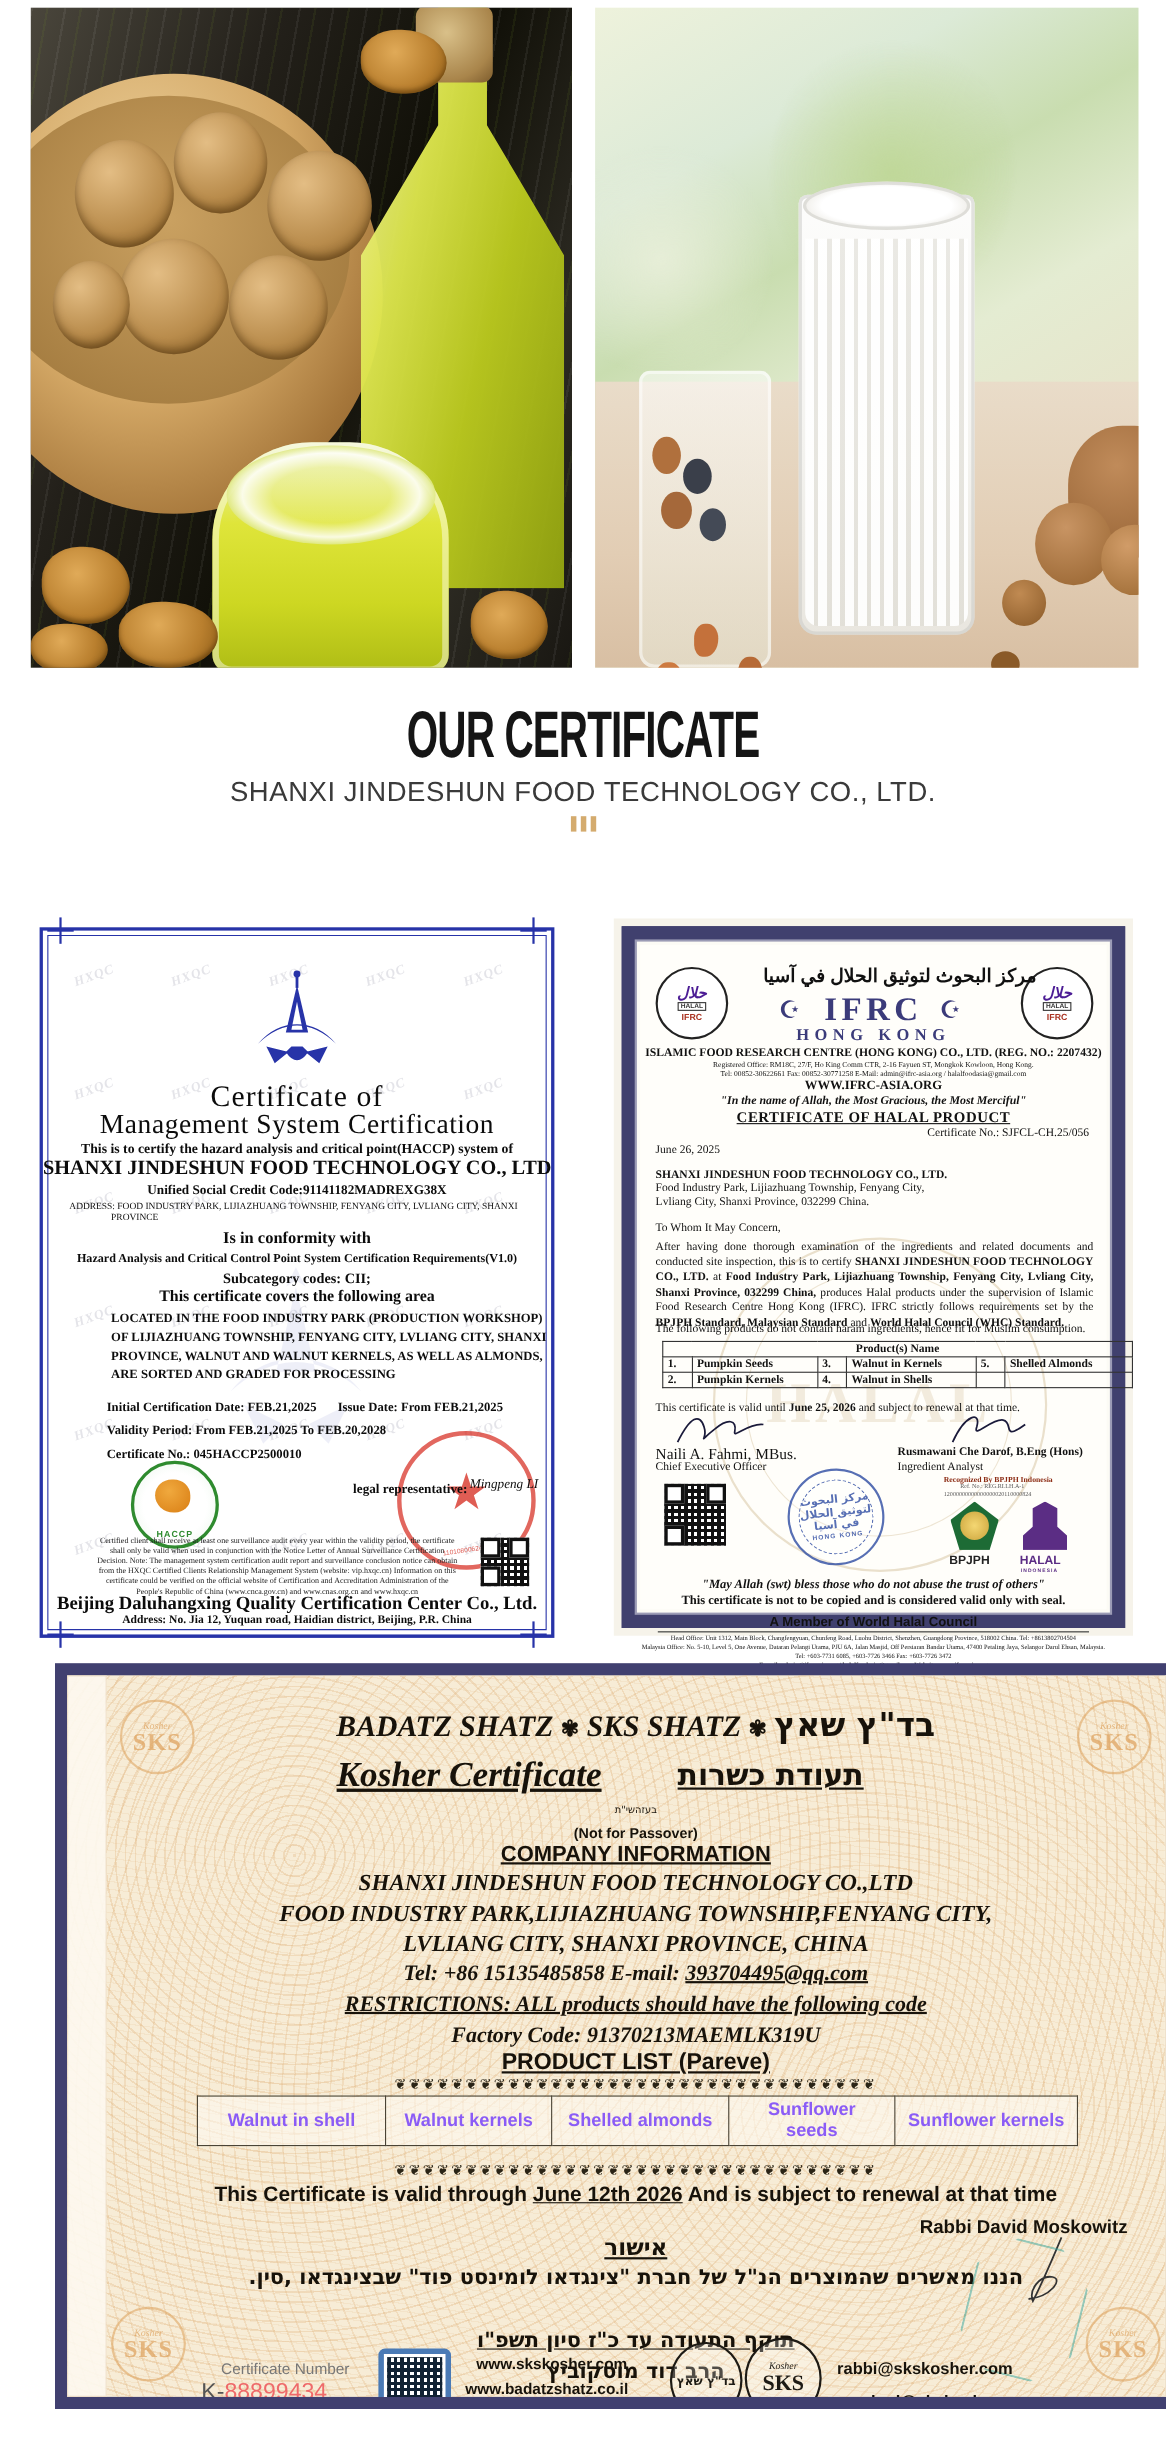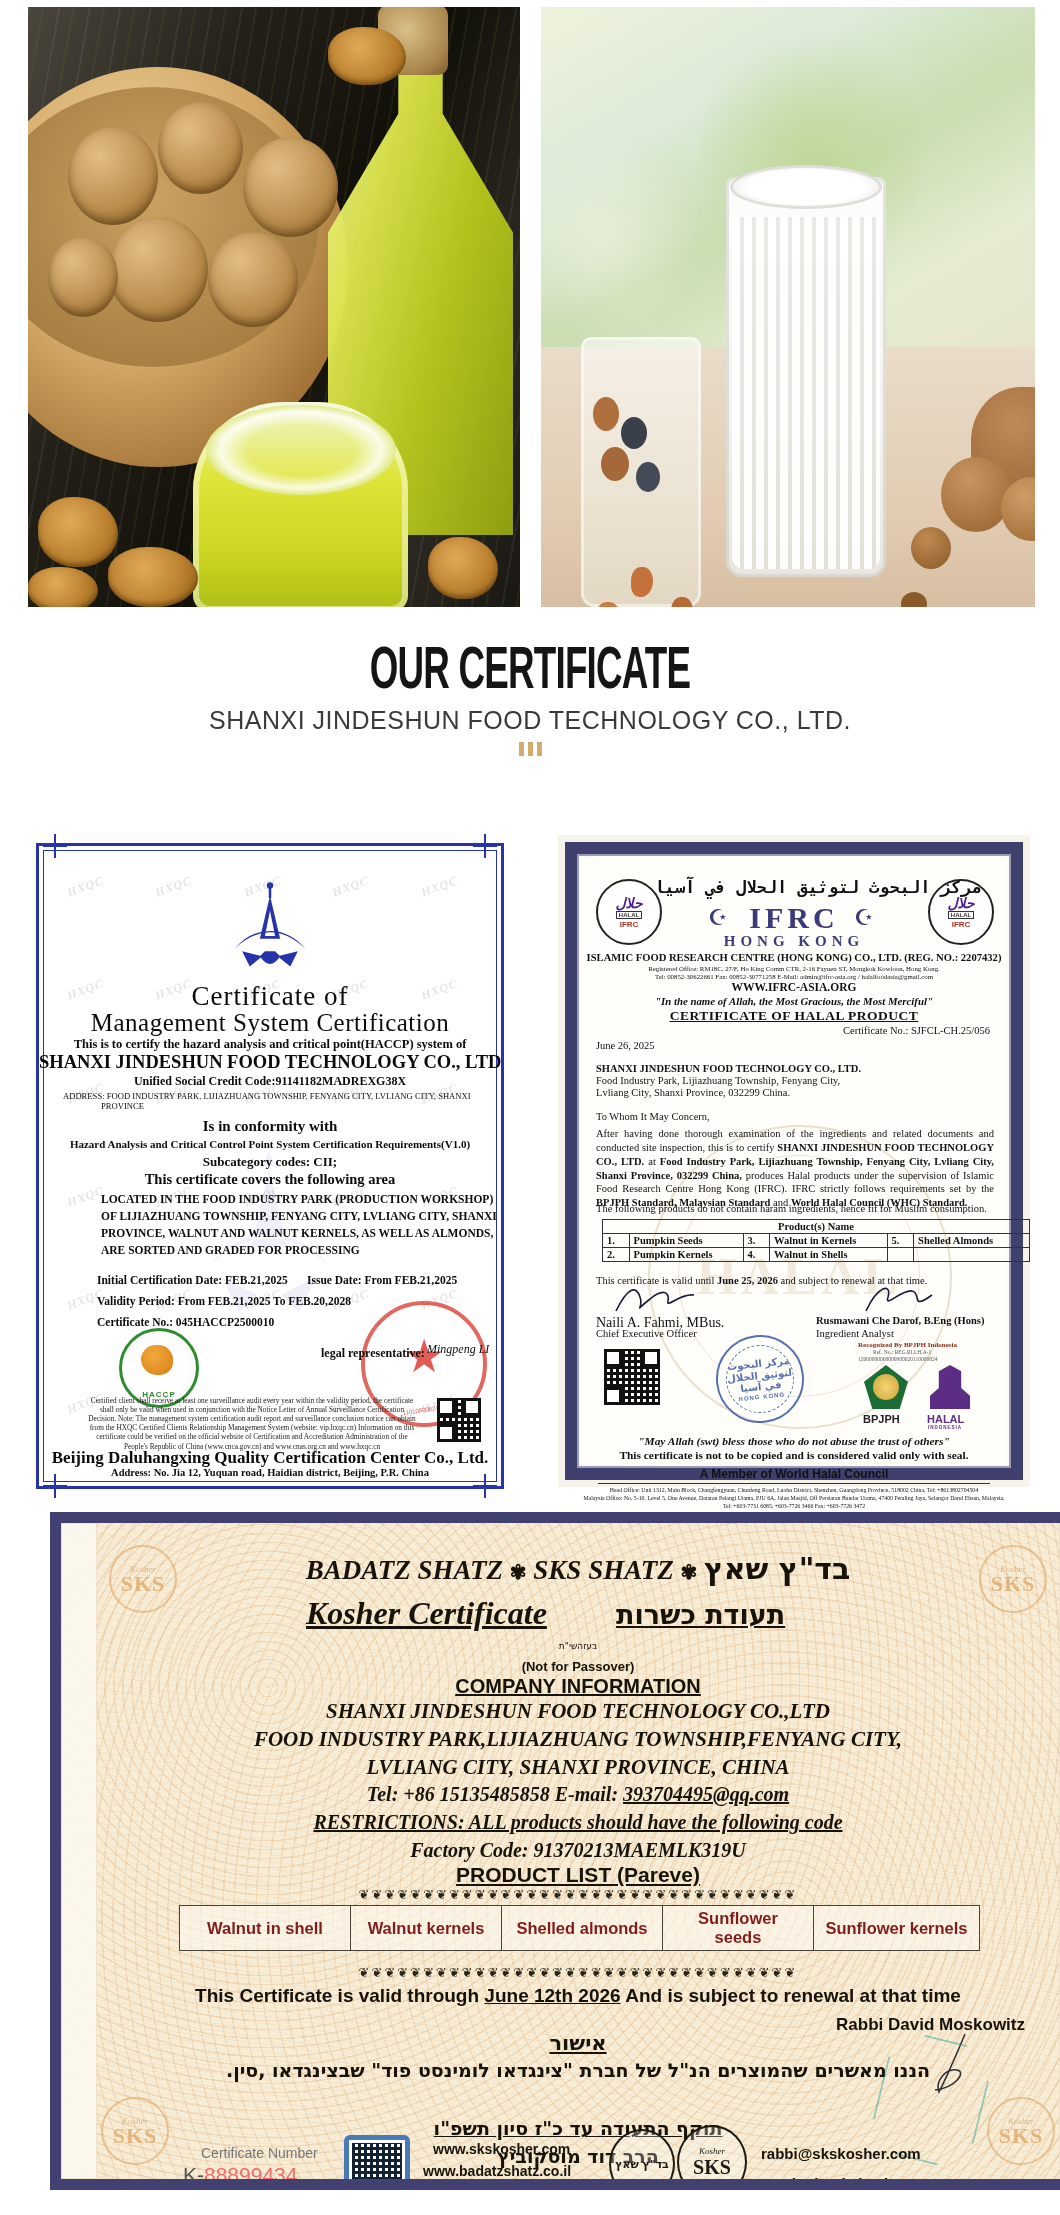--- a/index.html
+++ b/index.html
@@ -110,34 +110,34 @@
      repeating-linear-gradient(8deg,rgba(223,176,120,.14) 0 1px,transparent 1px 7px);}
   .kedge{position:absolute;top:0;bottom:0;width:36px;background:#fdf9f0;opacity:.9;
     box-shadow:inset 0 0 0 1px rgba(210,170,120,.3);}
   .kedge.l{left:0}.kedge.r{right:0}
   .sksmed{position:absolute;width:64px;height:64px;border-radius:50%;border:2px solid rgba(221,160,90,.55);color:rgba(221,160,90,.7);
     display:flex;flex-direction:column;align-items:center;justify-content:center;font-family:"Liberation Serif",serif;}
   .sksmed .k{font-size:9px;font-style:italic;}
   .sksmed .s{font-size:22px;font-weight:bold;letter-spacing:1px;line-height:.9;}
   .kosher .t{color:#17120a;}
   .ornrow{position:absolute;left:110px;right:110px;text-align:center;color:#2a2416;font-size:13px;letter-spacing:2px;overflow:hidden;height:16px;line-height:16px;}
-  .ktable{position:absolute;left:118px;top:382px;border-collapse:collapse;font:bold 16.5px "Liberation Sans",sans-serif;color:#7f1d1d;}
+  .ktable{position:absolute;left:118px;top:382px;border-collapse:collapse;font:bold 16.5px "Liberation Sans",sans-serif;color:#8b5cf6;}
   .ktable td{border:1.5px solid #4a4436;padding:3px 10px;text-align:center;background:rgba(255,252,244,.55);}
   .kstamp{position:absolute;border-radius:50%;border:2px solid #1d1a14;color:#1d1a14;display:flex;flex-direction:column;align-items:center;justify-content:center;background:rgba(255,255,255,.25);}
   .tealstamp{position:absolute;left:818px;top:515px;width:100px;height:120px;border:2px solid rgba(42,161,152,.6);
     transform:rotate(14deg);color:rgba(42,161,152,.7);font:8px "DejaVu Sans",sans-serif;
     clip-path:polygon(30% 0,70% 0,100% 25%,100% 75%,70% 100%,30% 100%,0 75%,0 25%);
     display:flex;align-items:center;justify-content:center;text-align:center;opacity:.8;}
   .kqr{position:absolute;left:283px;top:612px;width:66px;height:72px;background:#4a7ab5;border-radius:6px;padding:0;}
   .kqr .w{position:absolute;inset:5px 5px 12px 5px;background:#fff;}
   .kqr .px{position:absolute;inset:8px 8px 15px 8px;background:
      repeating-linear-gradient(0deg,#123 0 3px,transparent 3px 6px),
      repeating-linear-gradient(90deg,#123 0 3px,#fff 3px 6px);}
   .hebrew{font-family:"DejaVu Sans",sans-serif;direction:rtl;}
-  .arabic{font-family:Liberation Mono, monospace;direction:rtl;padding-left:48px;}
+  .arabic{font-family:Liberation Sans, sans-serif;direction:rtl;padding-left:48px;}
 </style>
 </head>
 <body>
 
 <div class="page">
 
   <div class="photo photo-left">
     <div class="streaks"></div>
     <div class="bowl"></div>
     <div class="bowl-in"></div>

